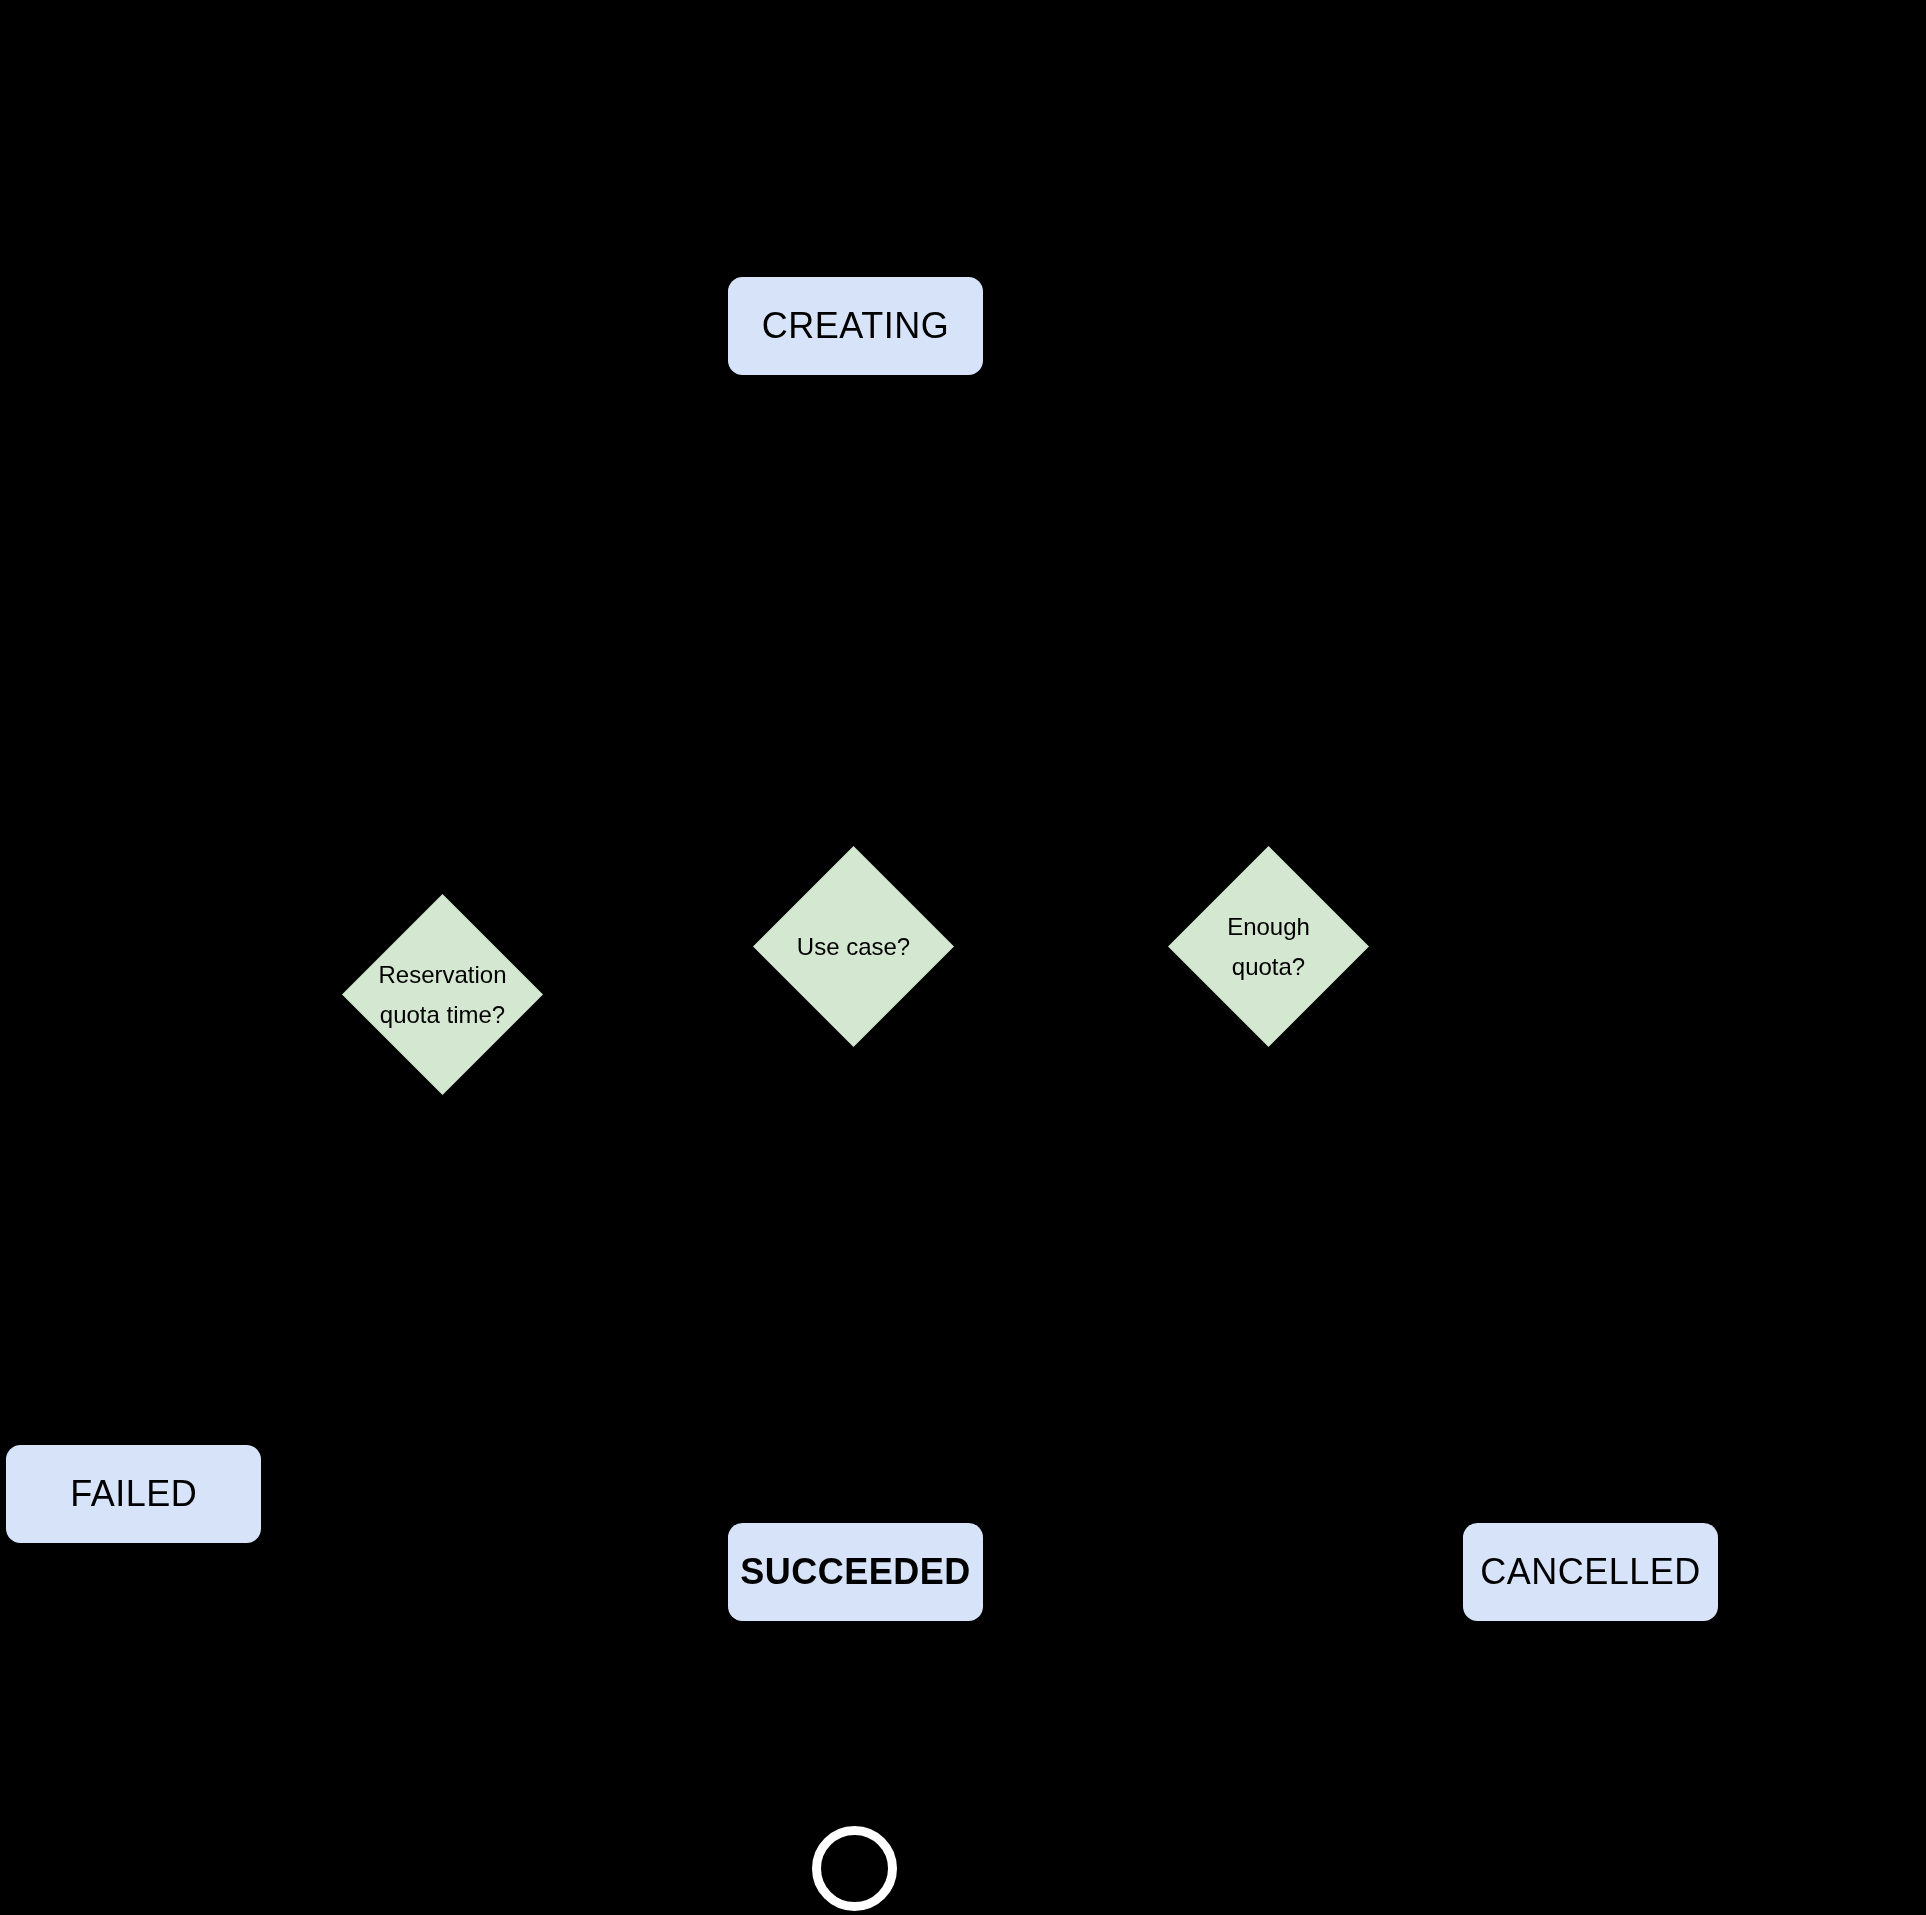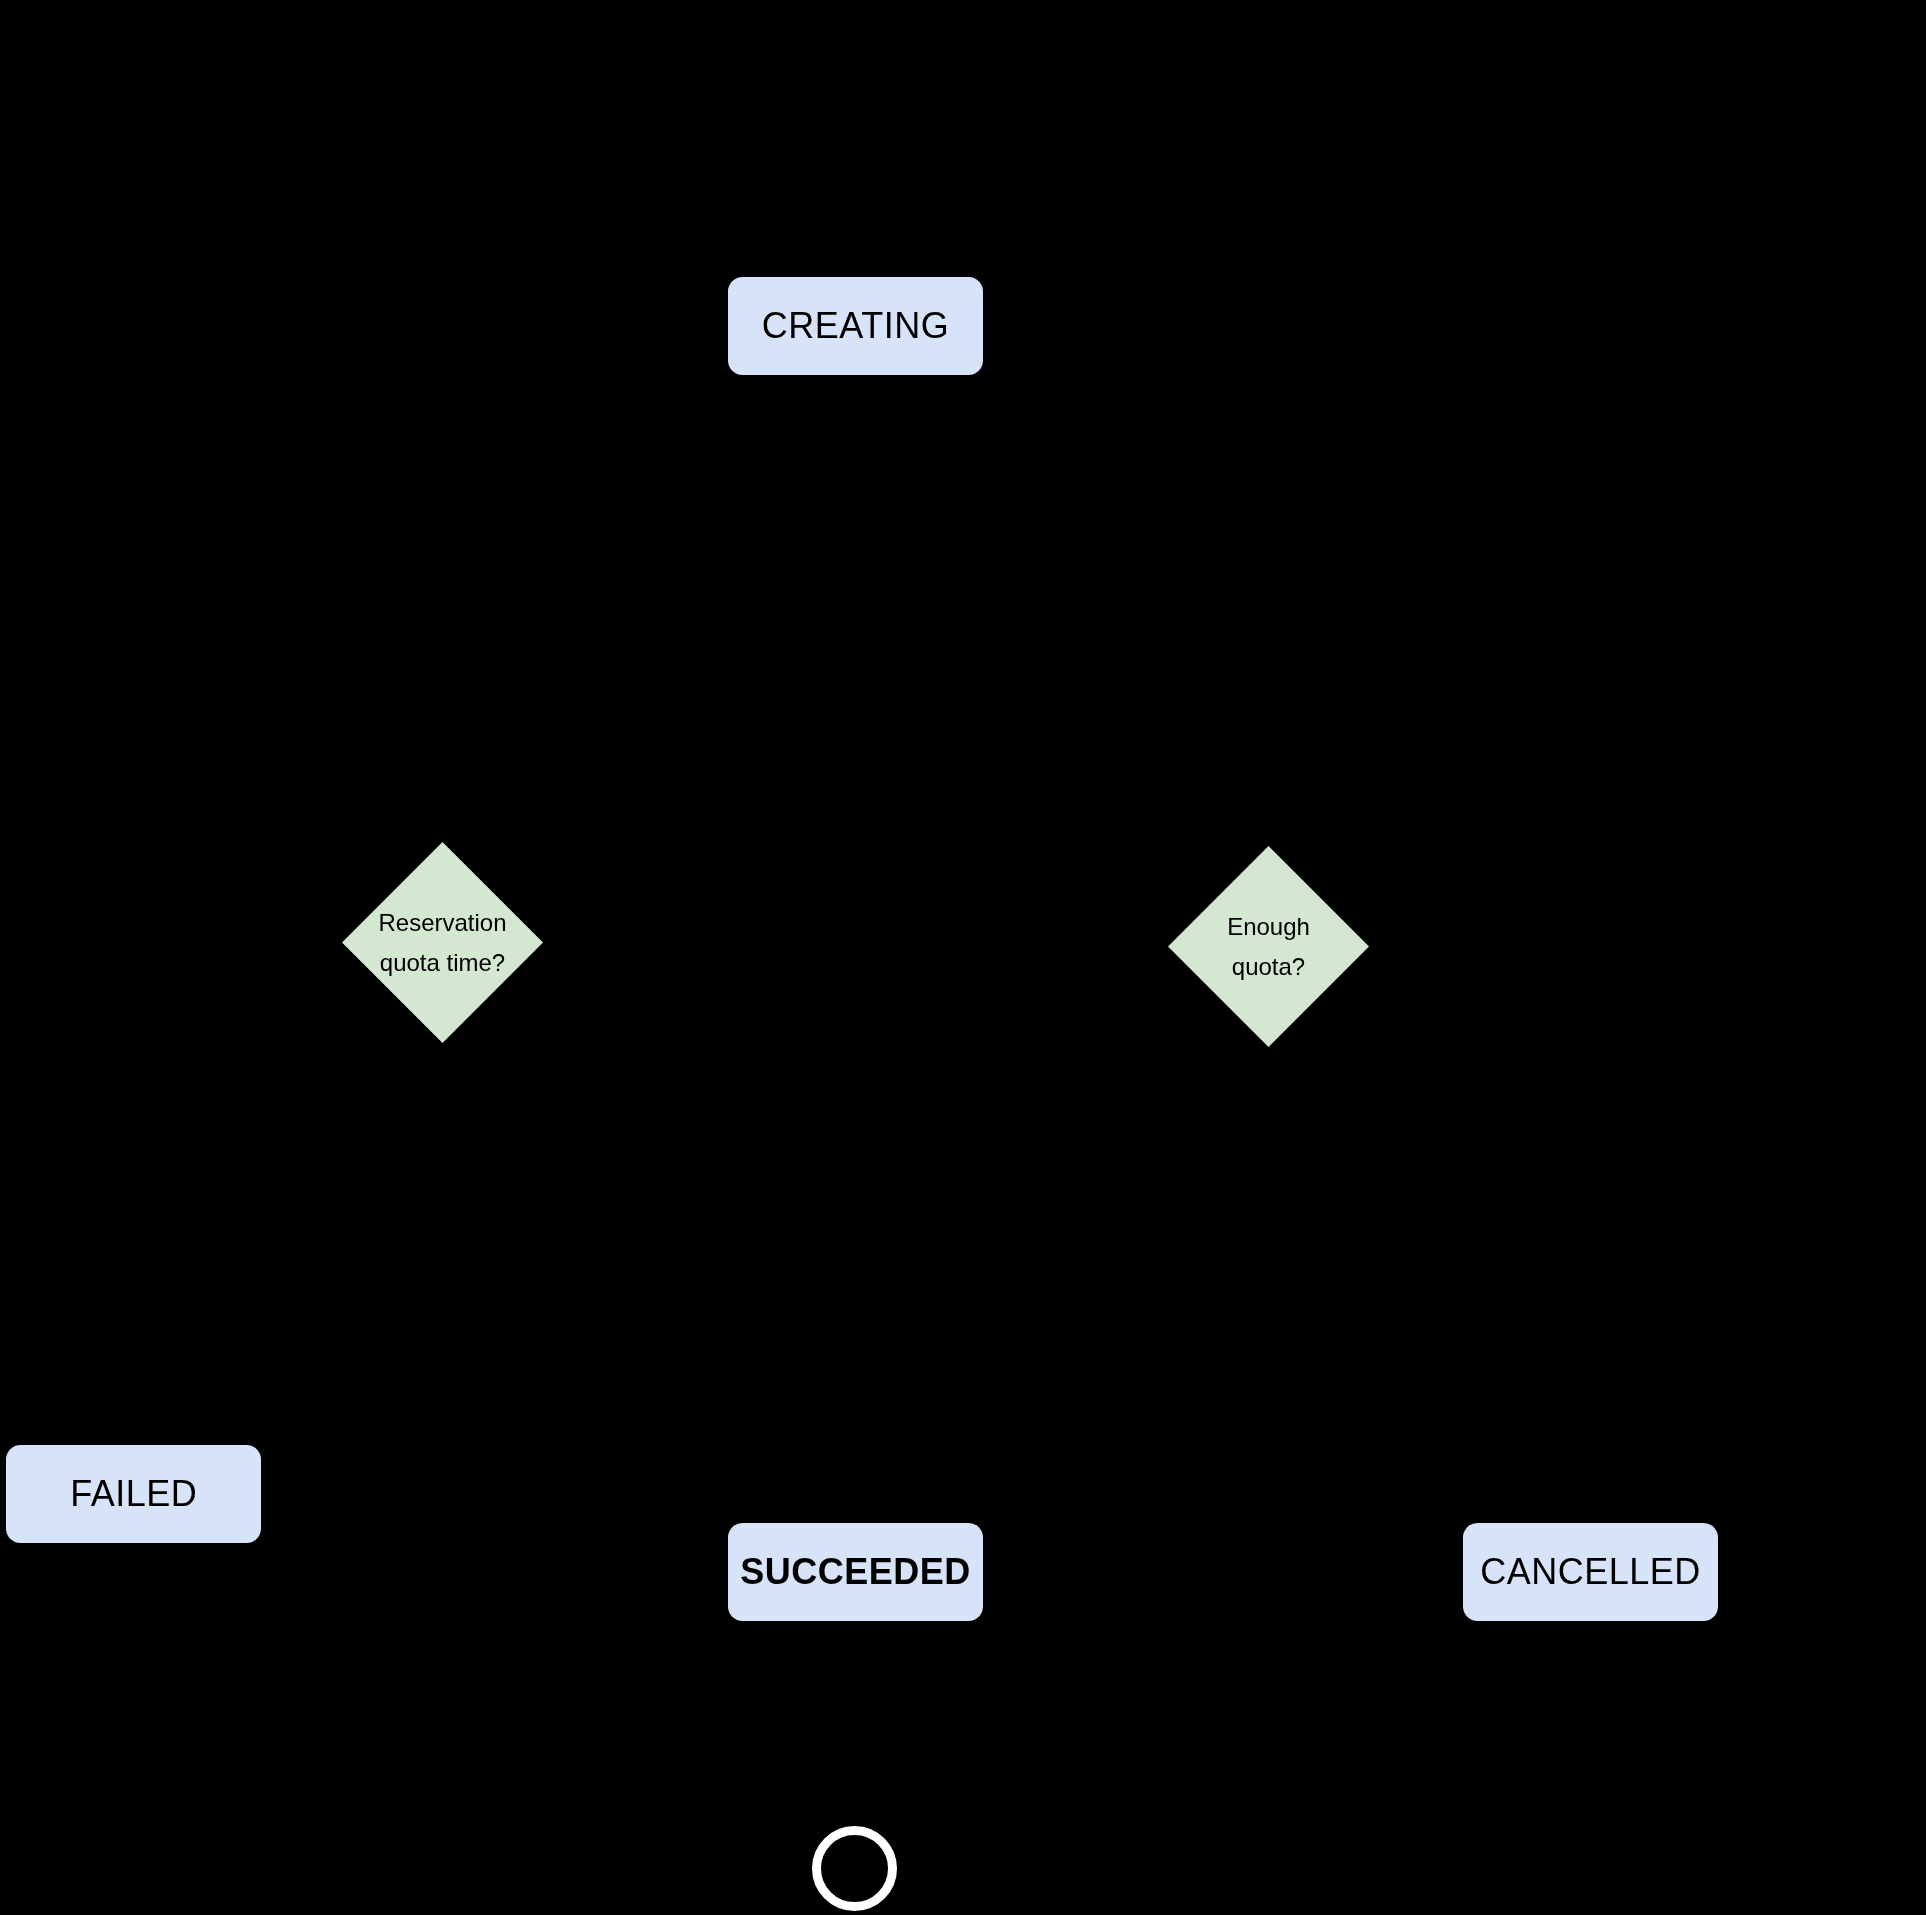--- a/index.html
+++ b/index.html
@@ -66,27 +66,32 @@
 </head>
 <body>
 
 <div class="diagram">
 
   <div class="state" style="left:728px; top:277px;">
     <span class="state-label">CREATING</span>
   </div>
 
 
-  <div class="decision" style="left:342px; top:842px;justify-content:center;">
+  <div class="decision" style="left:342px; top:894px;justify-content:center;">
     <div class="decision-label">
       <span>Reservation</span>
       <span>quota time?</span>
     </div>
   </div>
 
+  <div class="decision" style="left:753px; top:846px;">
+    <div class="decision-label">
+      <span>Use case?</span>
+    </div>
+  </div>
 
   <div class="decision" style="left:1168px; top:846px;">
     <div class="decision-label">
       <span>Enough</span>
       <span>quota?</span>
     </div>
   </div>
 
 
   <div class="state" style="left:6.2px; top:1433px;margin-top:12px;">

